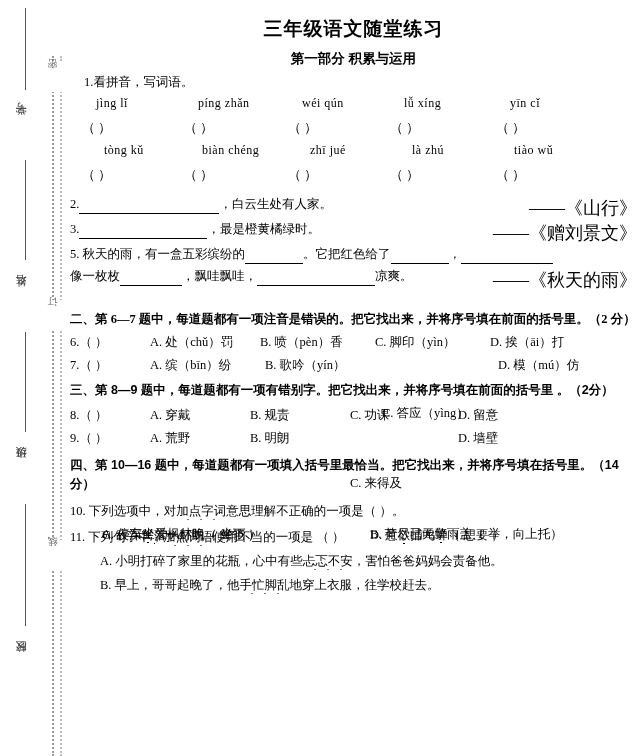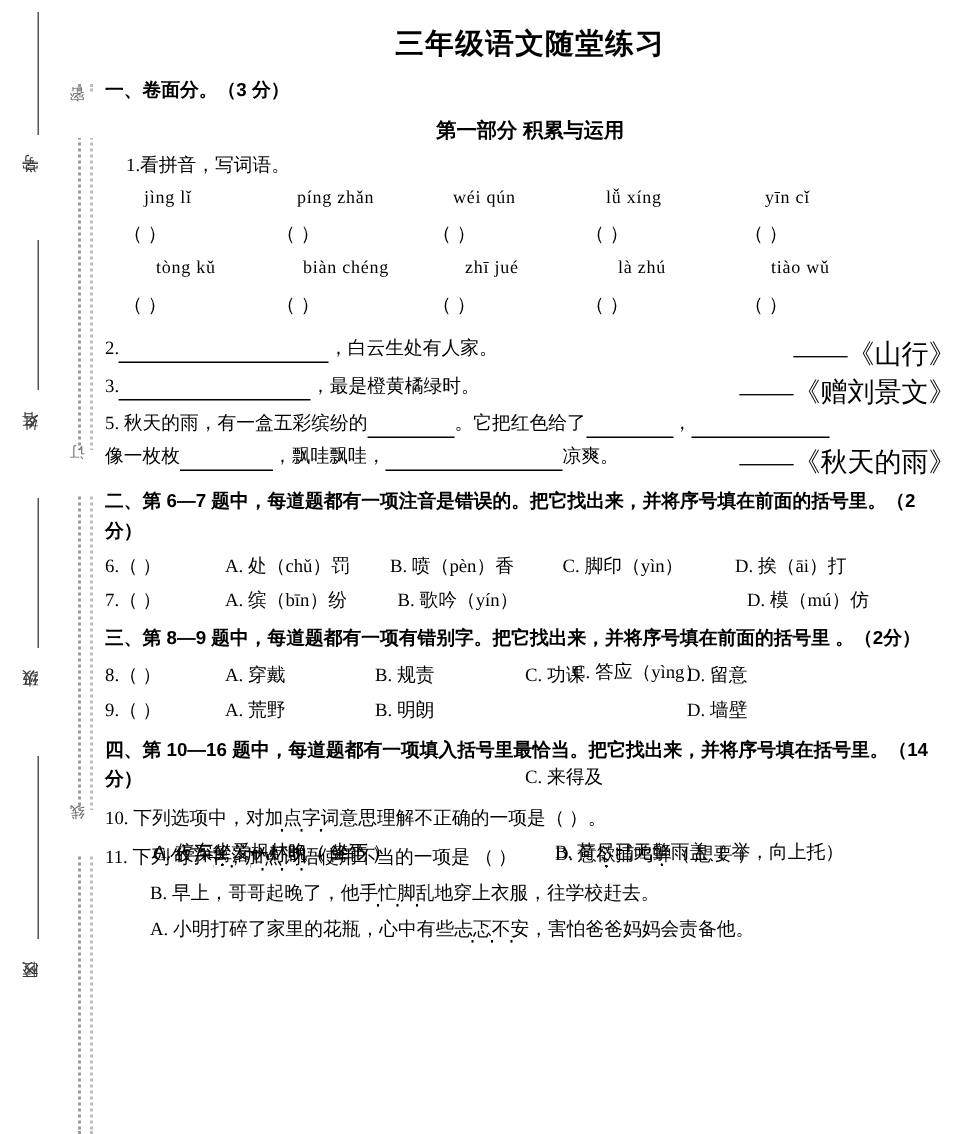--- a/index.html
+++ b/index.html
@@ -136,21 +136,20 @@
 
   <div class="cut-word" style="top:62px;height:26px;">密</div>
   <div class="cut-word" style="top:300px;height:26px;">订</div>
   <div class="cut-word" style="top:540px;height:26px;">线</div>
 </div>
 
 <div id="sheet">
 
   <div class="title">三年级语文随堂练习</div>
 
-  <div class="sec-head">一、卷面分。（3 分）</div>
 
   <div class="part-head">第一部分 积累与运用</div>
 
 
   <div class="q indent1" style="margin-top:4px;">1.看拼音，写词语。</div>
 
   <div class="py-row" style="margin-top:4px;">
     <span class="py-cell" style="left:14px;">jìng lǐ</span>
     <span class="py-cell" style="left:116px;">píng zhǎn</span>
     <span class="py-cell" style="left:220px;">wéi qún</span>
@@ -194,21 +193,21 @@
 
 
   <div class="q" style="margin-top:5px;">
     <span>5. 秋天的雨，有一盒五彩缤纷的</span><span class="blank" style="width:58px;"></span><span>。它把红色给了</span><span class="blank" style="width:58px;"></span><span>，</span><span class="blank" style="width:92px;"></span>
   </div>
   <div class="q line-rel">
     <span>像一枚枚</span><span class="blank" style="width:62px;"></span><span>，飘哇飘哇，</span><span class="blank" style="width:118px;"></span><span>凉爽。</span>
     <span class="attrib" style="top:0;">——《秋天的雨》</span>
   </div>
 
-  <div class="sec-head" style="margin-top:11px;">二、第 6—7 题中，每道题都有一项注音是错误的。把它找出来，并将序号填在前面的括号里。（2 分）</div>
+  <div class="sec-head" style="margin-top:24px;font-family:Liberation Serif, serif;">二、第 6—7 题中，每道题都有一项注音是错误的。把它找出来，并将序号填在前面的括号里。（2 分）</div>
 
   <div class="q line-rel" style="margin-top:3px;">
     <span>6.</span><span>（        ）</span>
     <span class="opt" style="position:absolute;left:80px;">A. 处（chǔ）罚</span>
     <span class="opt" style="position:absolute;left:190px;">B. 喷（pèn）香</span>
     <span class="opt" style="position:absolute;left:305px;">C. 脚印（yìn）</span>
     <span class="opt" style="position:absolute;left:420px;">D. 挨（āi）打</span>
   </div>
 
   <div class="q line-rel" style="margin-top:3px;">
@@ -251,20 +250,20 @@
   <div class="q line-rel" style="margin-top:4px;">
     <span class="opt" style="position:absolute;left:32px;"><span>C. 夜深</span><span class="dotted">篱落</span><span>一灯明（  篱笆  ）</span></span>
     <span class="opt" style="position:absolute;left:300px;"><span>D. 意</span><span class="dotted">欲</span><span>捕鸣蝉（  想要  ）</span></span>
   </div>
 
   <div class="q" style="margin-top:6px;">
     <span>11. 下列句子中，</span><span class="dotted">加点词语</span><span>使用不当的一项是 （        ）</span>
   </div>
 
   <div class="q indent2" style="margin-top:4px;">
+    <span>A. 小明打碎了家里的花瓶，心中有些</span><span class="dotted">忐忑不安</span><span>，害怕爸爸妈妈会责备他。</span>
+  </div>
+
+  <div class="q indent2" style="margin-top:4px;">
     <span>B. 早上，哥哥起晚了，他</span><span class="dotted">手忙脚乱</span><span>地穿上衣服，往学校赶去。</span>
   </div>
 
-  <div class="q indent2" style="margin-top:4px;">
-    <span>A. 小明打碎了家里的花瓶，心中有些</span><span class="dotted">忐忑不安</span><span>，害怕爸爸妈妈会责备他。</span>
-  </div>
-
 </div>
 
 </body></html>

